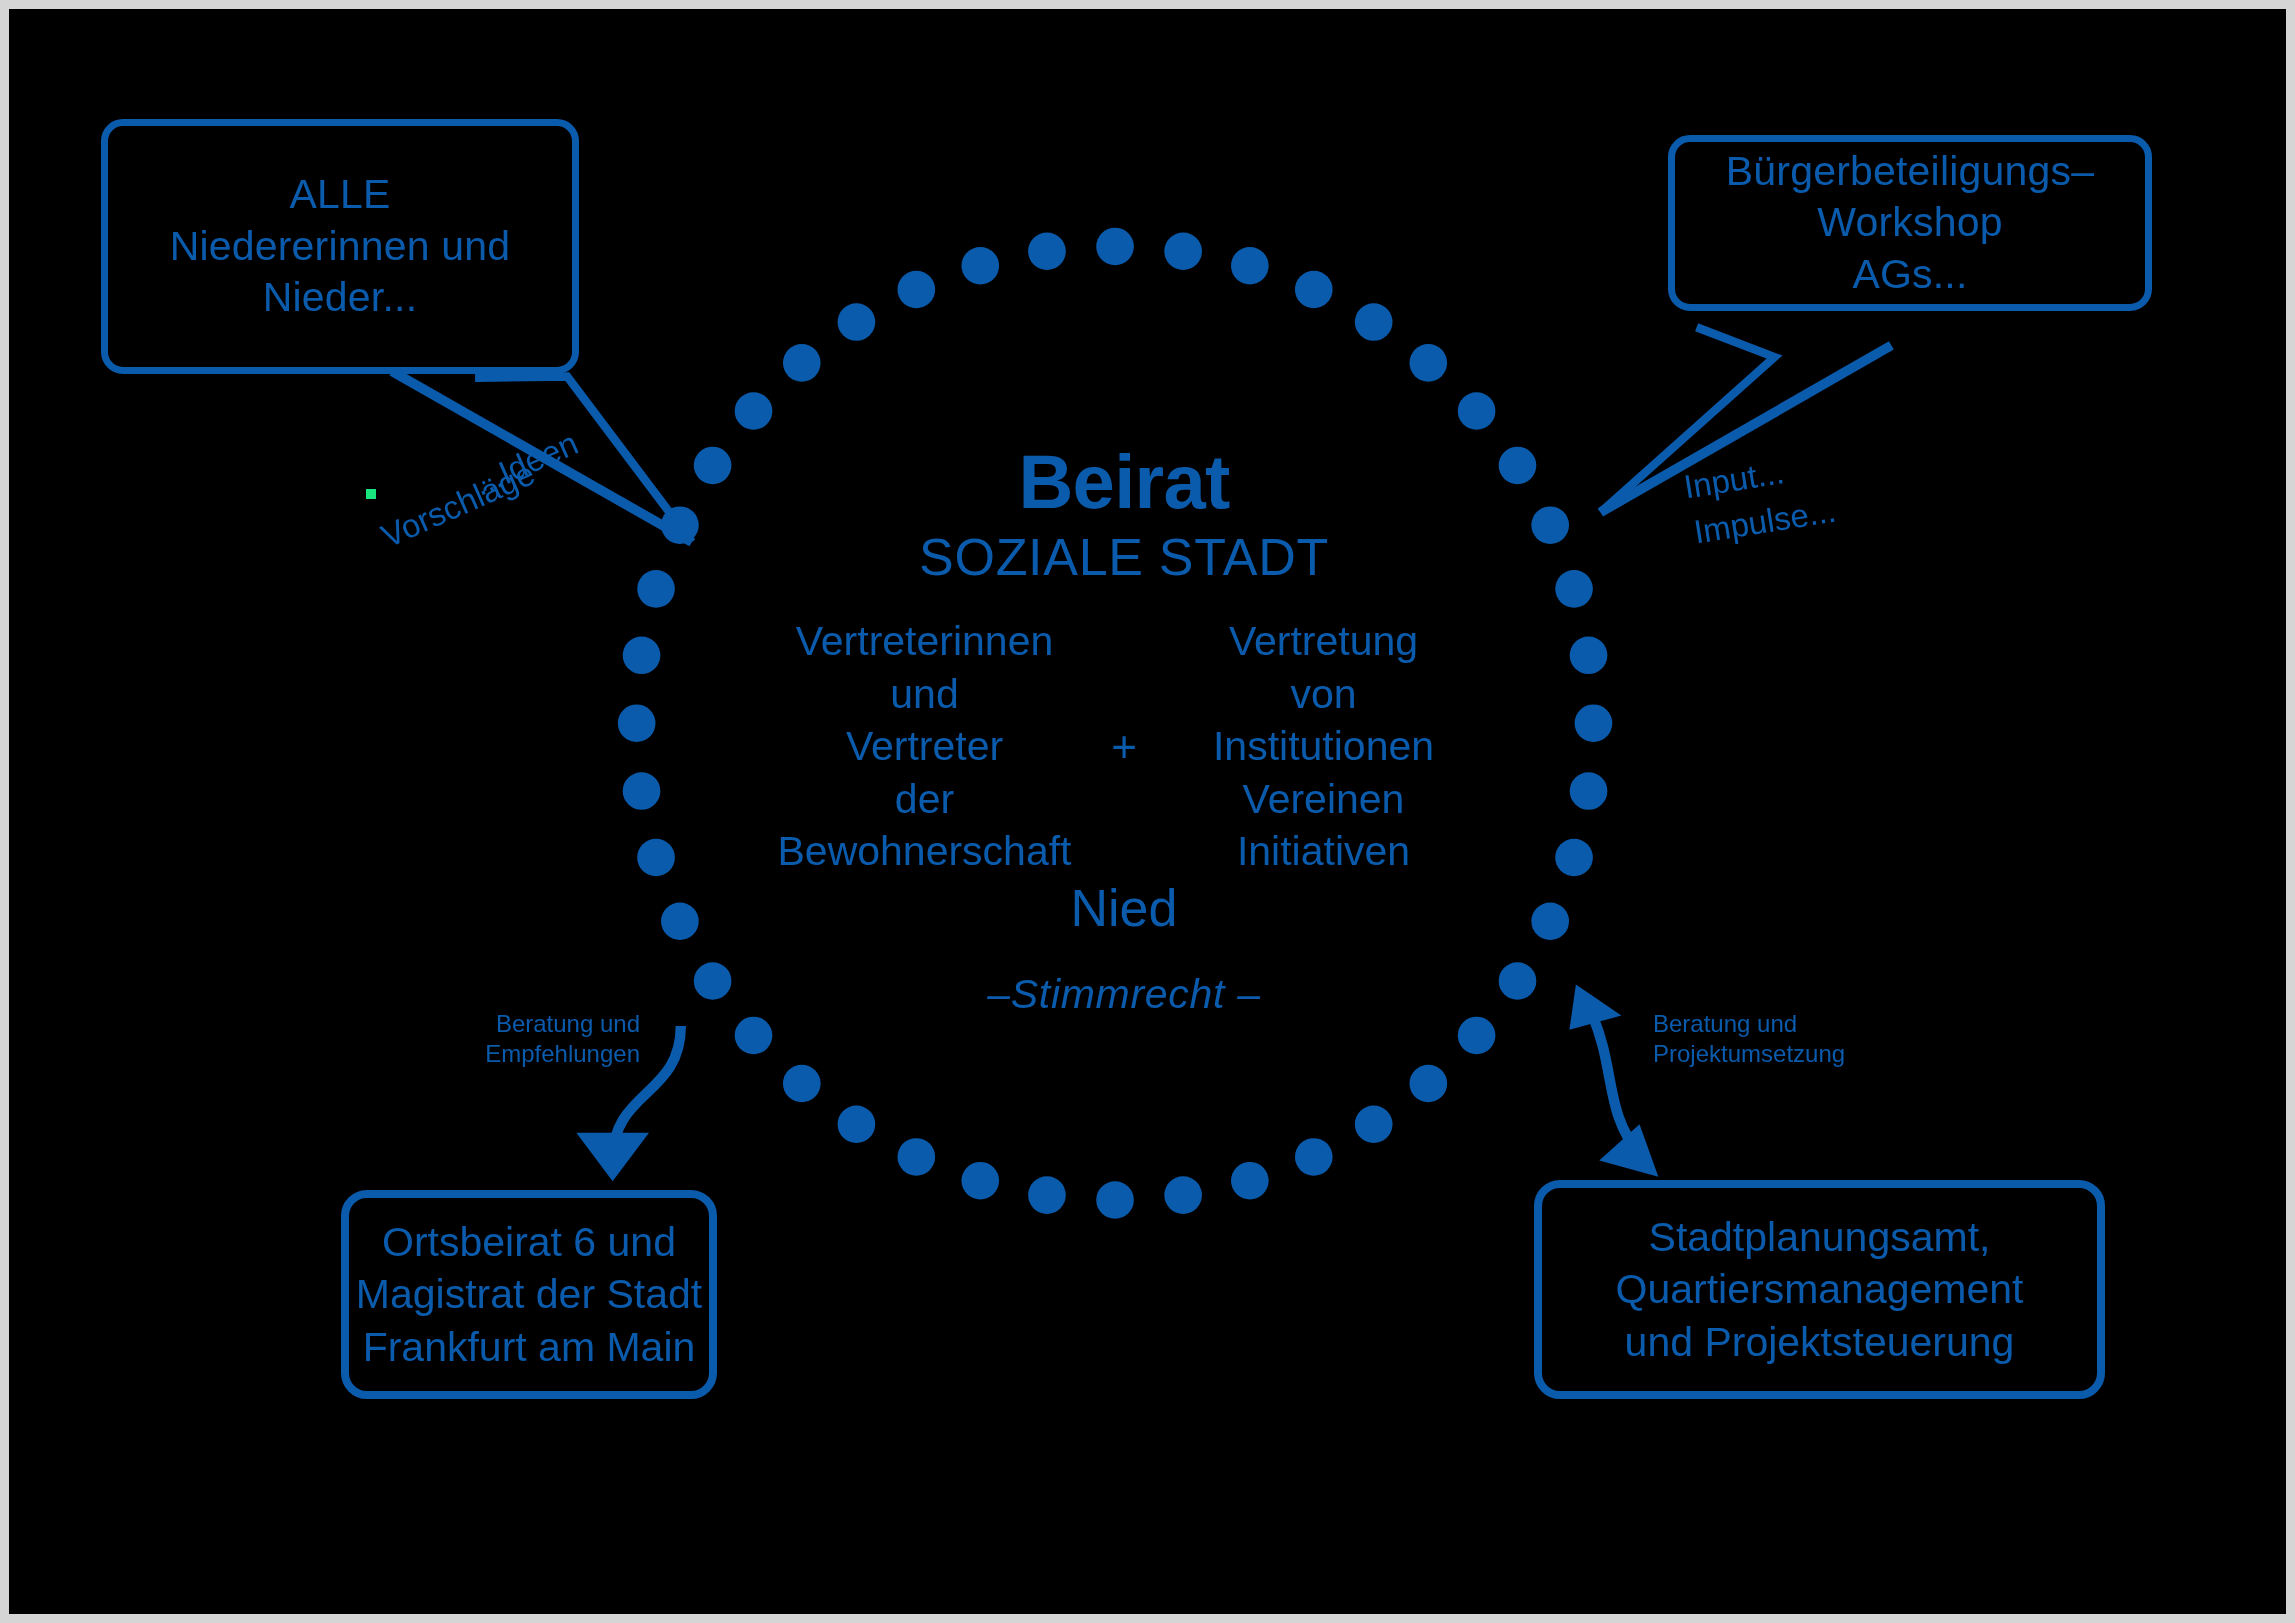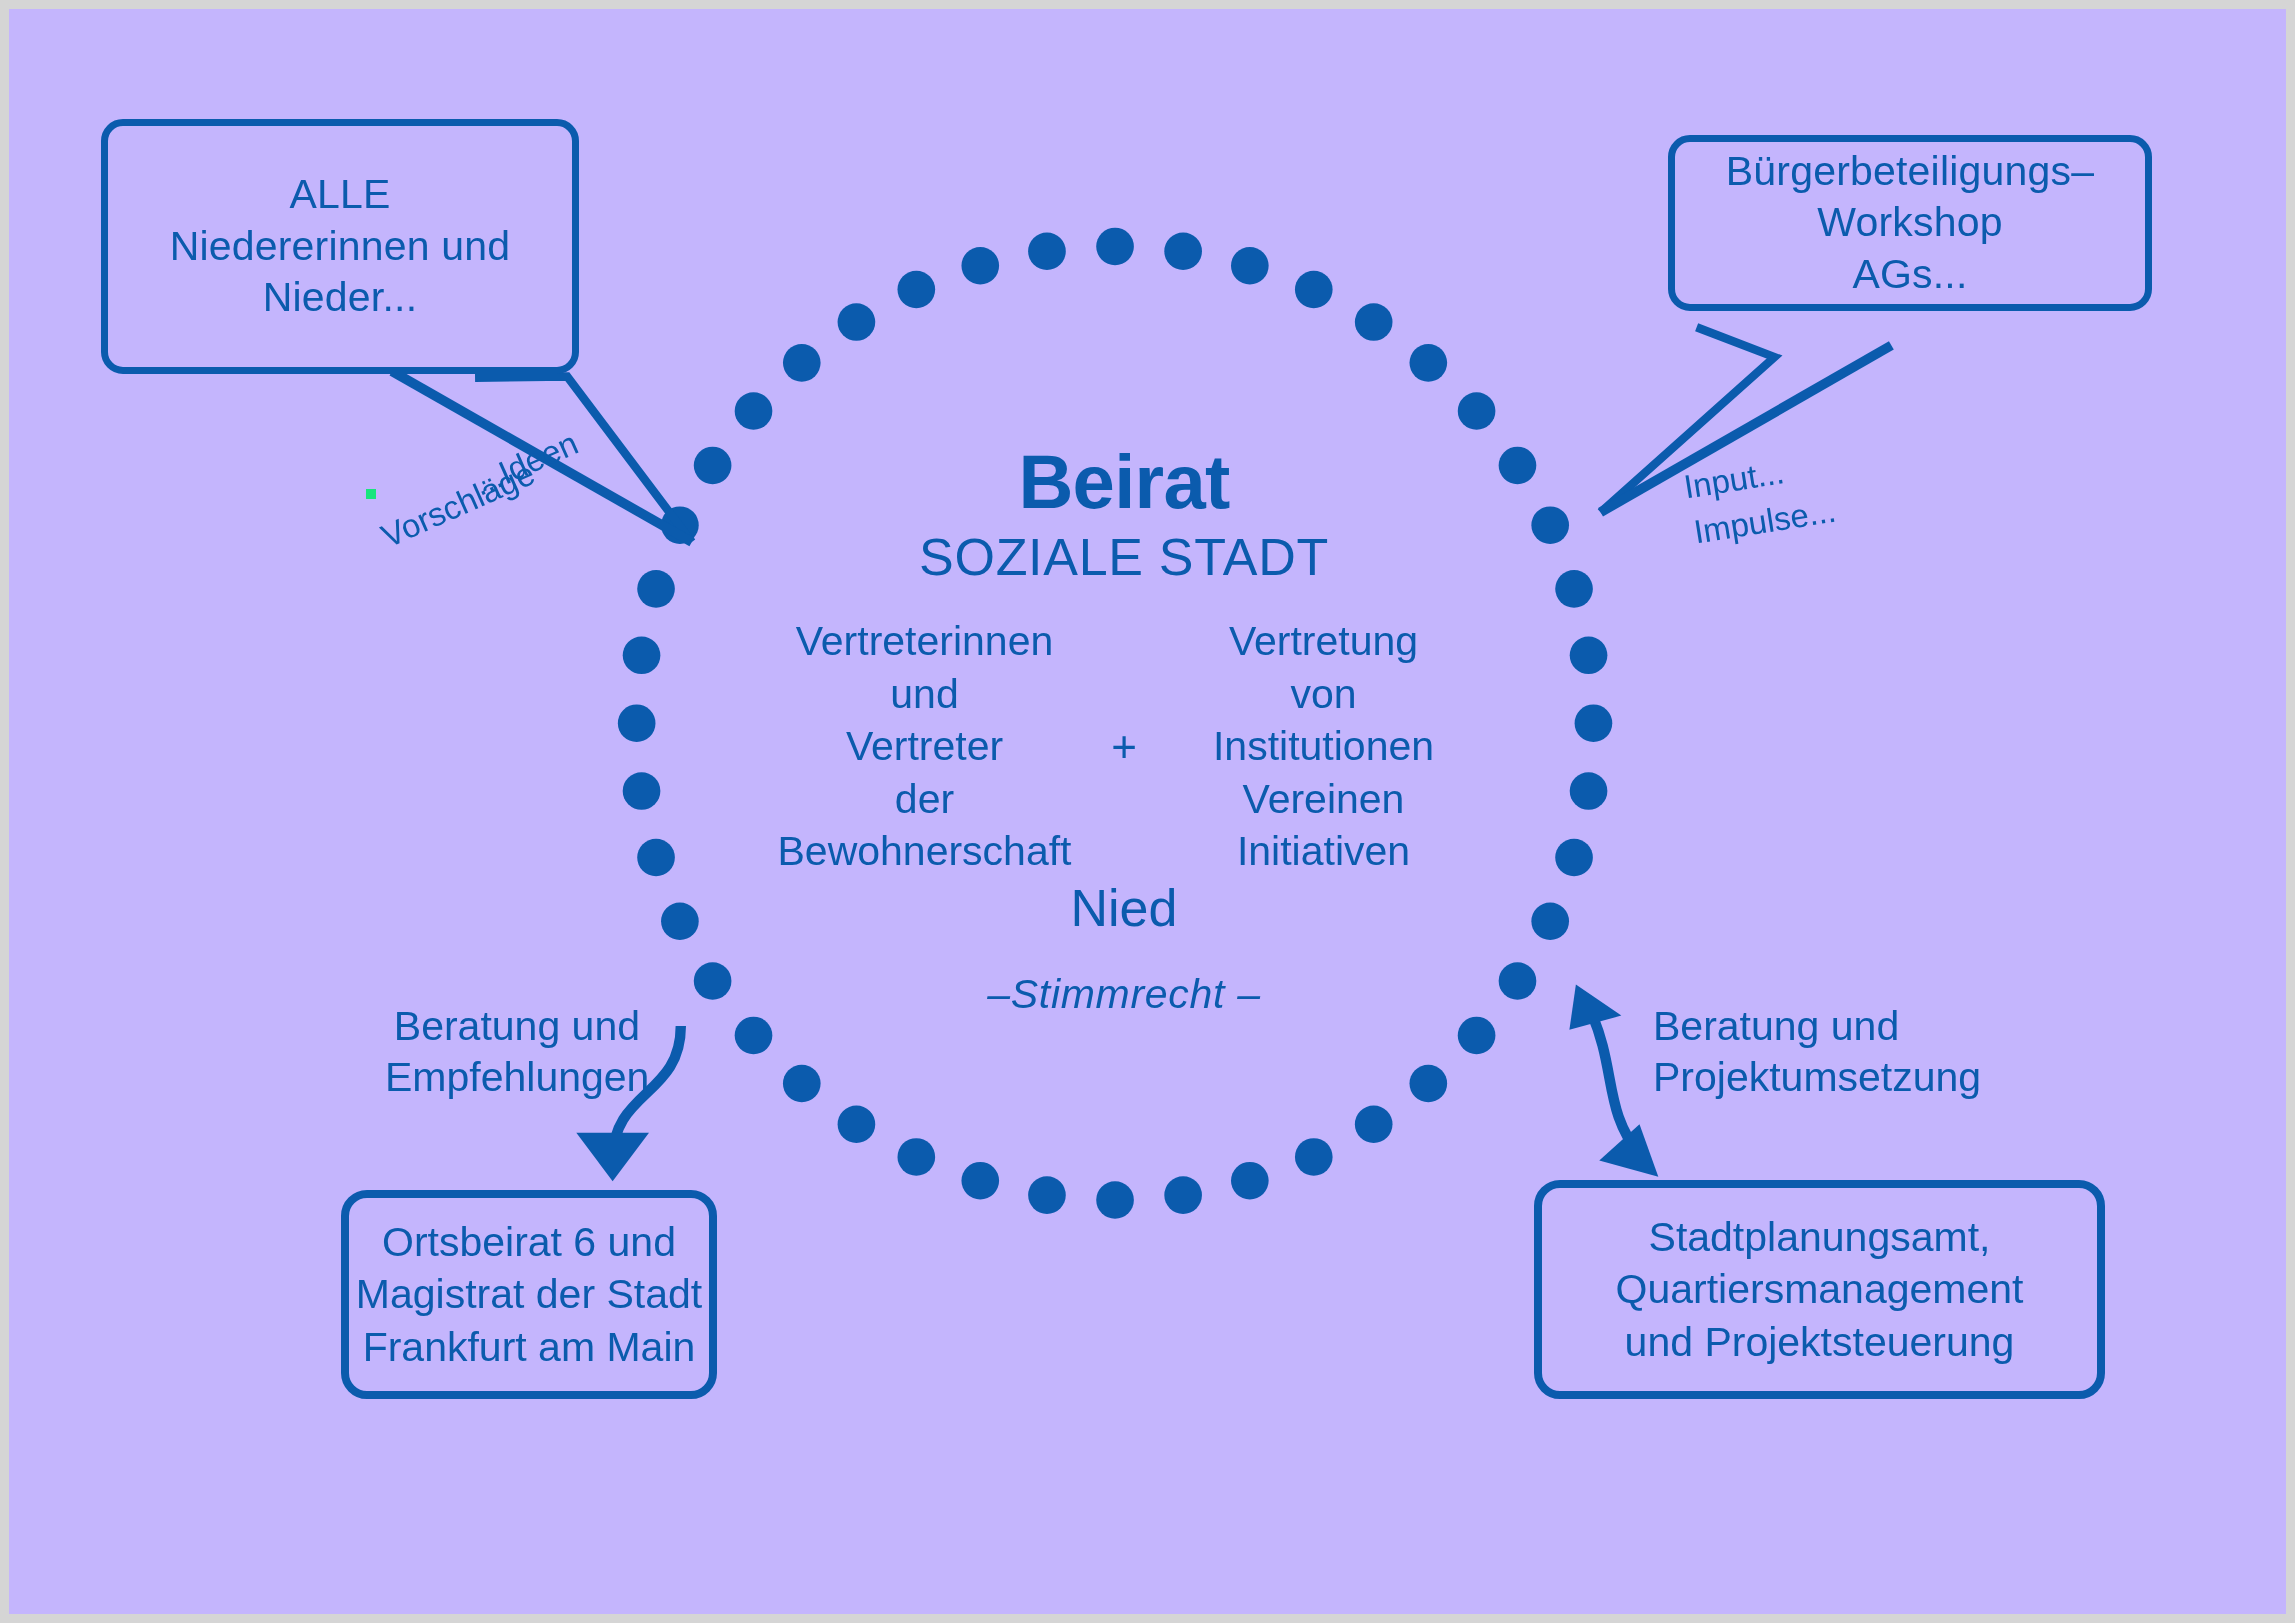--- a/index.html
+++ b/index.html
@@ -5,21 +5,21 @@
 <style>
   html,body{margin:0;padding:0;}
   body{
     background:#d5d5d5;
     font-family:"Liberation Sans", sans-serif;
   }
   #stage{
     position:relative;
     width:2295px;
     height:1623px;
-    background:#c4b5fd;
+    background:#000000;
     border:9.2px solid #d5d5d5;
     box-sizing:border-box;
     overflow:hidden;
   }
   #svgroot{
     position:absolute;
     inset:0;
     width:100%;
     height:100%;
   }
@@ -111,21 +111,21 @@
   }
 
   
   .anno{
     position:absolute;
     color:#0b5bad;
     font-size:33px;
     line-height:1.25;
     white-space:pre;
   }
-  .anno.small{font-size:41px;}
+  .anno.small{font-size:24px;margin-top:8px;}
   #anno-ideen{
     left:458px; top:458px;
     transform:rotate(-24deg);
     transform-origin:left top;
   }
   #anno-vorschlaege{
     left:366px; top:510px;
     transform:rotate(-24deg);
     transform-origin:left top;
   }

